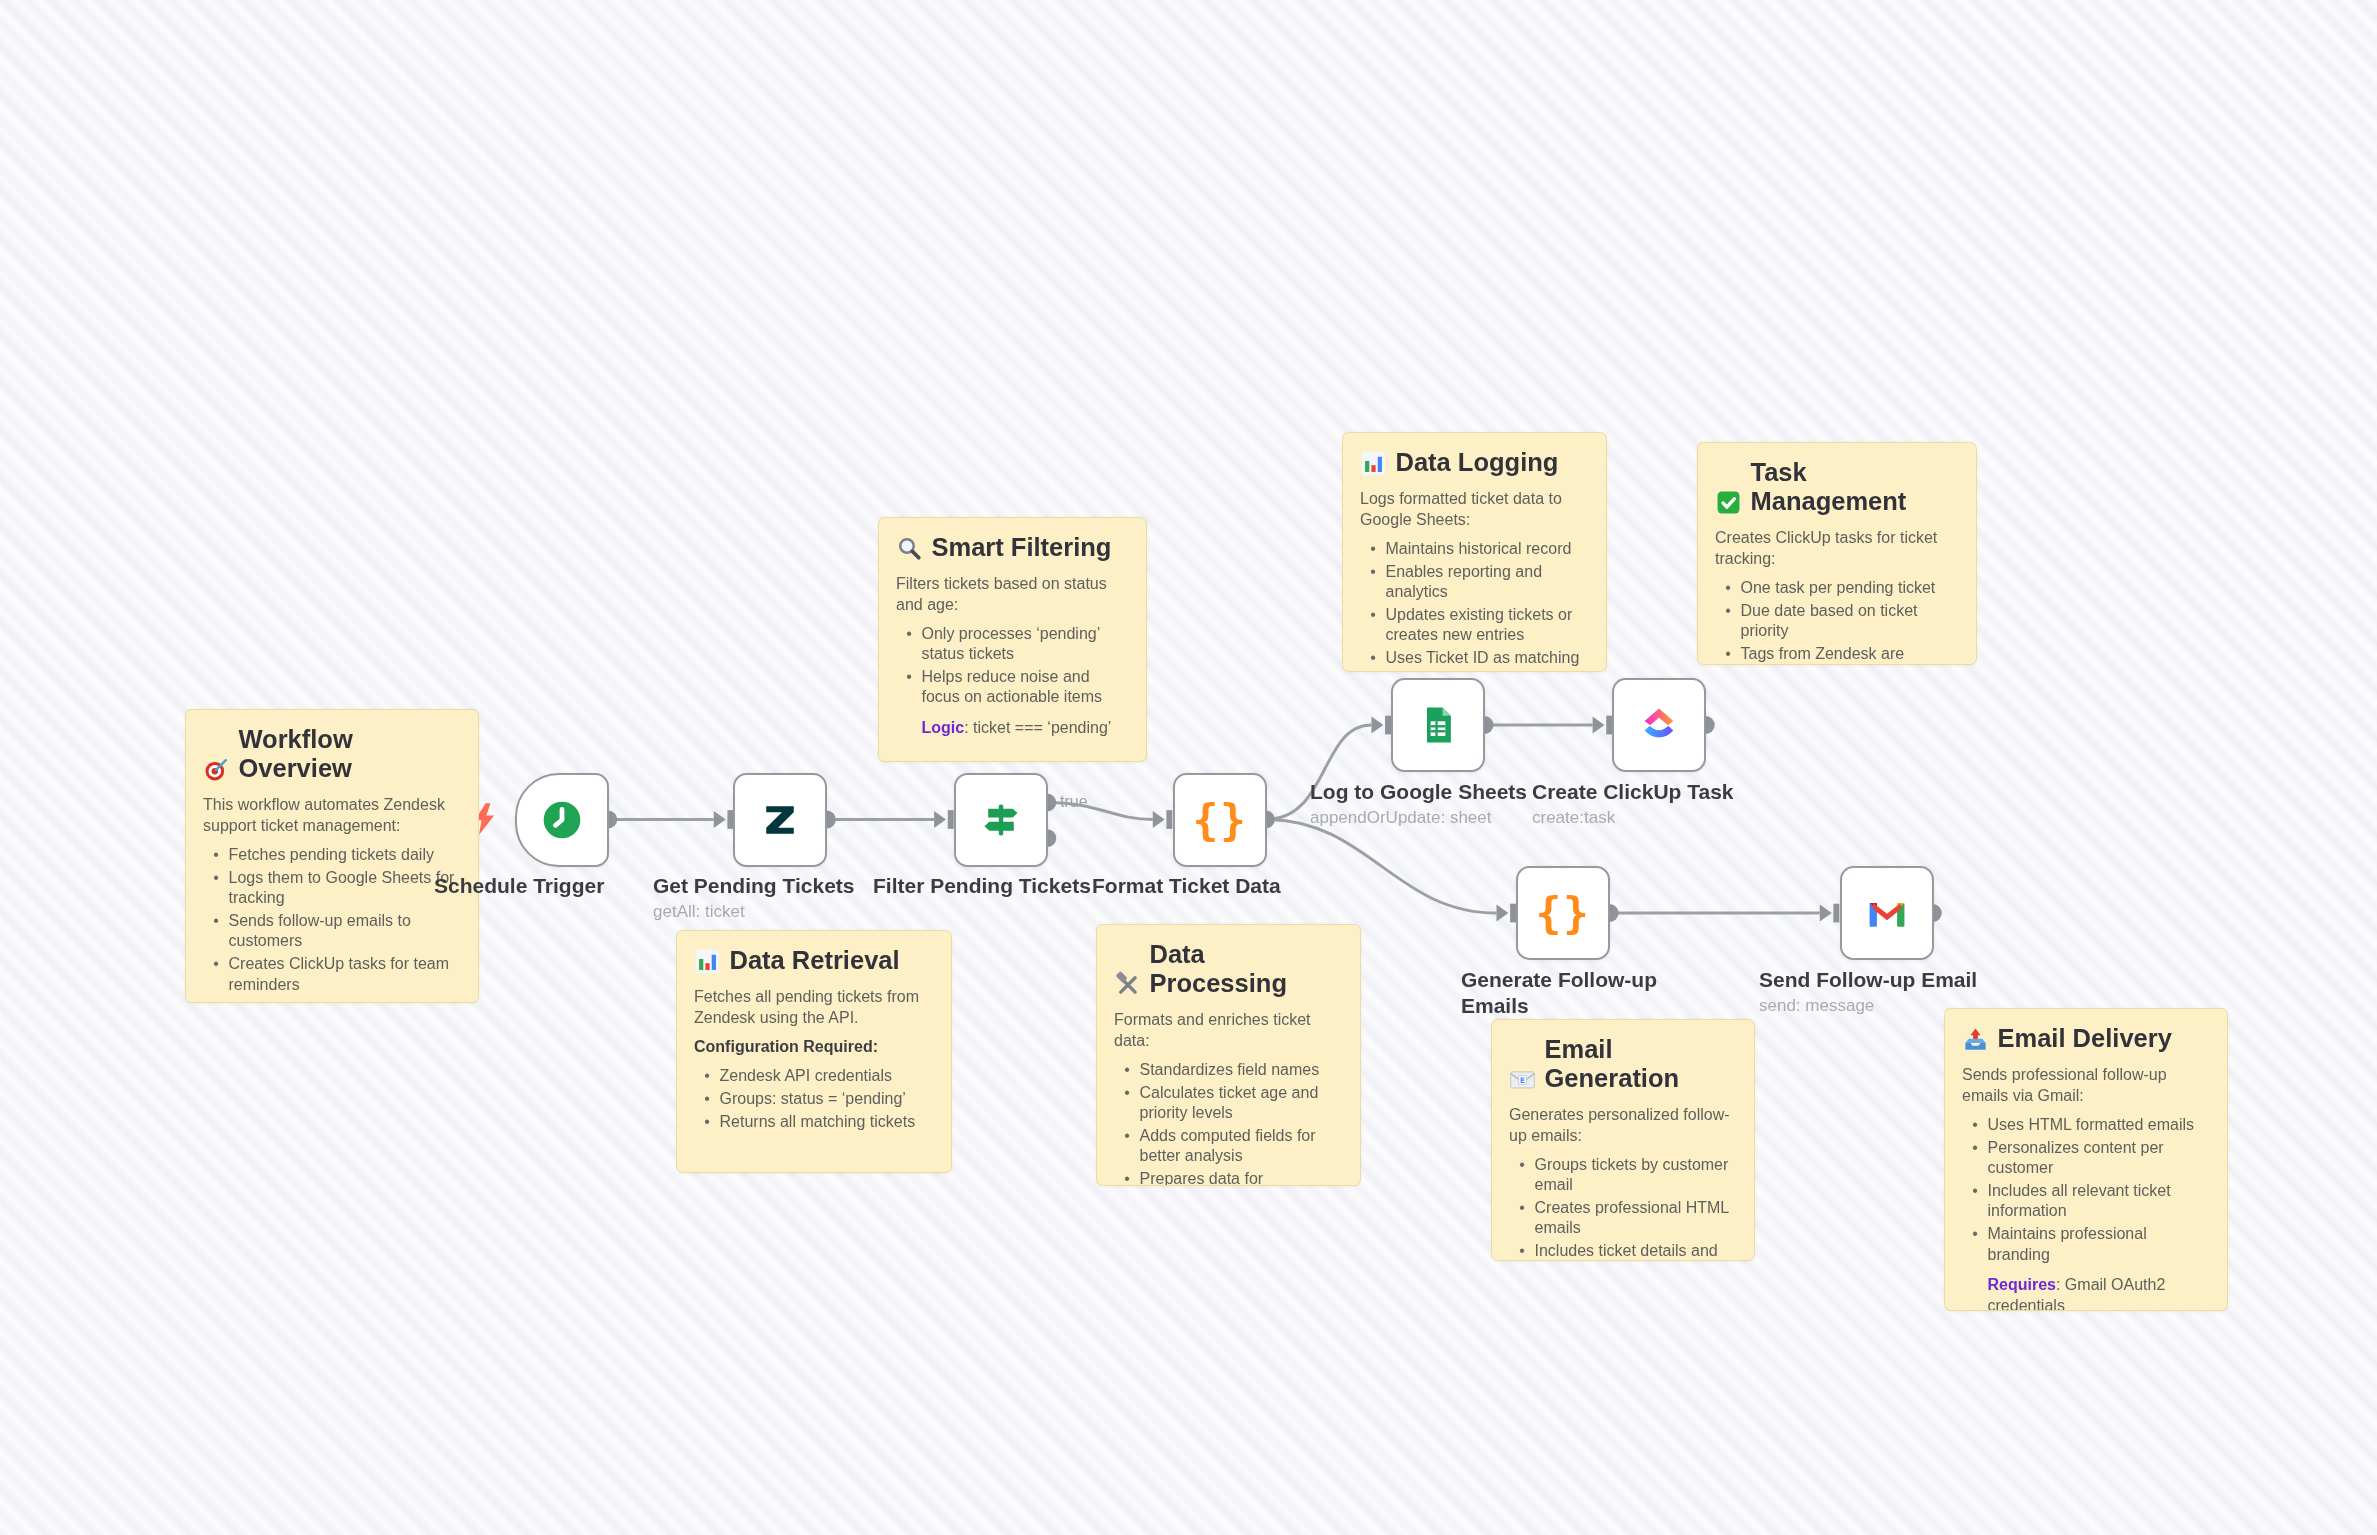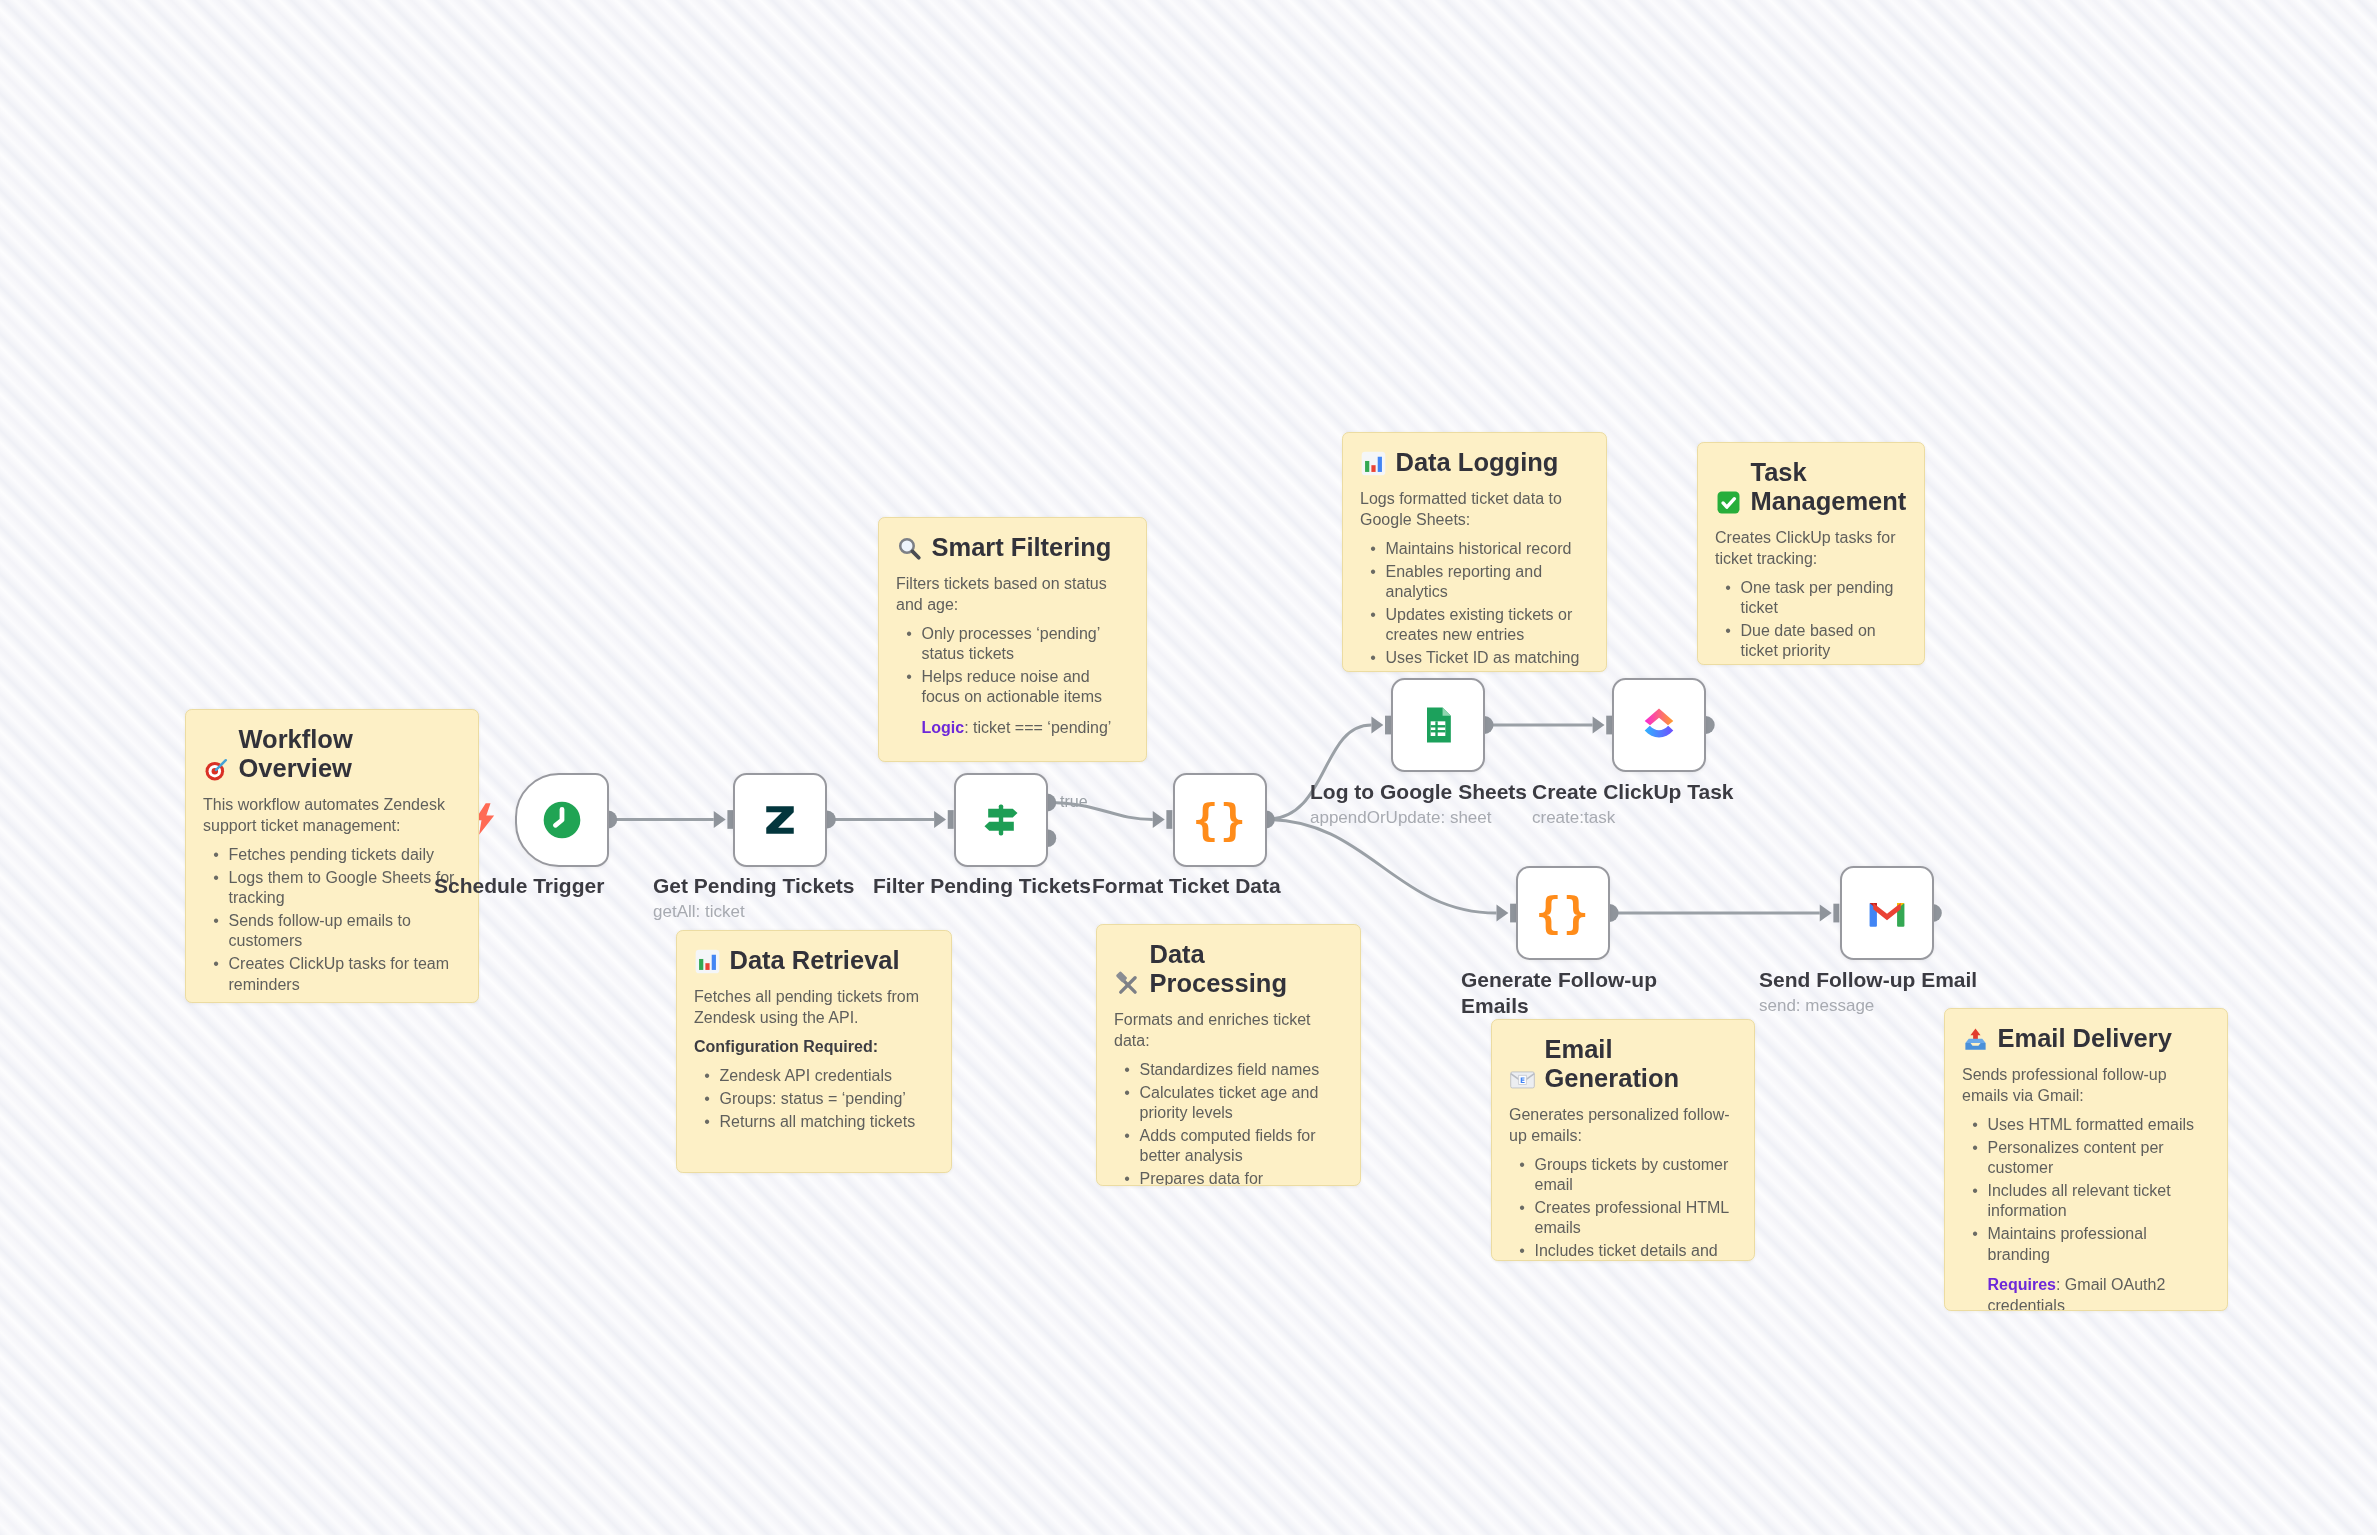--- a/index.html
+++ b/index.html
@@ -164,21 +164,21 @@
     </h3>
     <p>Logs formatted ticket data to Google Sheets:</p>
     <ul>
       <li>Maintains historical record</li>
       <li>Enables reporting and analytics</li>
       <li>Updates existing tickets or creates new entries</li>
       <li>Uses Ticket ID as matching column</li>
     </ul>
   </div>
 
-  <div class="sticky" style="left:1697px;top:442px;width:228px;height:223px;">
+  <div class="sticky" style="left:1697px;top:442px;width:280px;height:223px;">
     <h3 class="s-title">
       <span class="s-icon">
         <svg viewBox="0 0 32 32">
             <rect x="3" y="3" width="26" height="26" rx="5" fill="#27ae3b"></rect>
             <path d="M9.5 16.5 L14 21.5 L23 11.5" stroke="#fff" stroke-width="4" fill="none" stroke-linecap="round" stroke-linejoin="round"></path>
           </svg>
       </span>
         <span>Task Management</span>
     </h3>
     <p>Creates ClickUp tasks for ticket tracking:</p>

